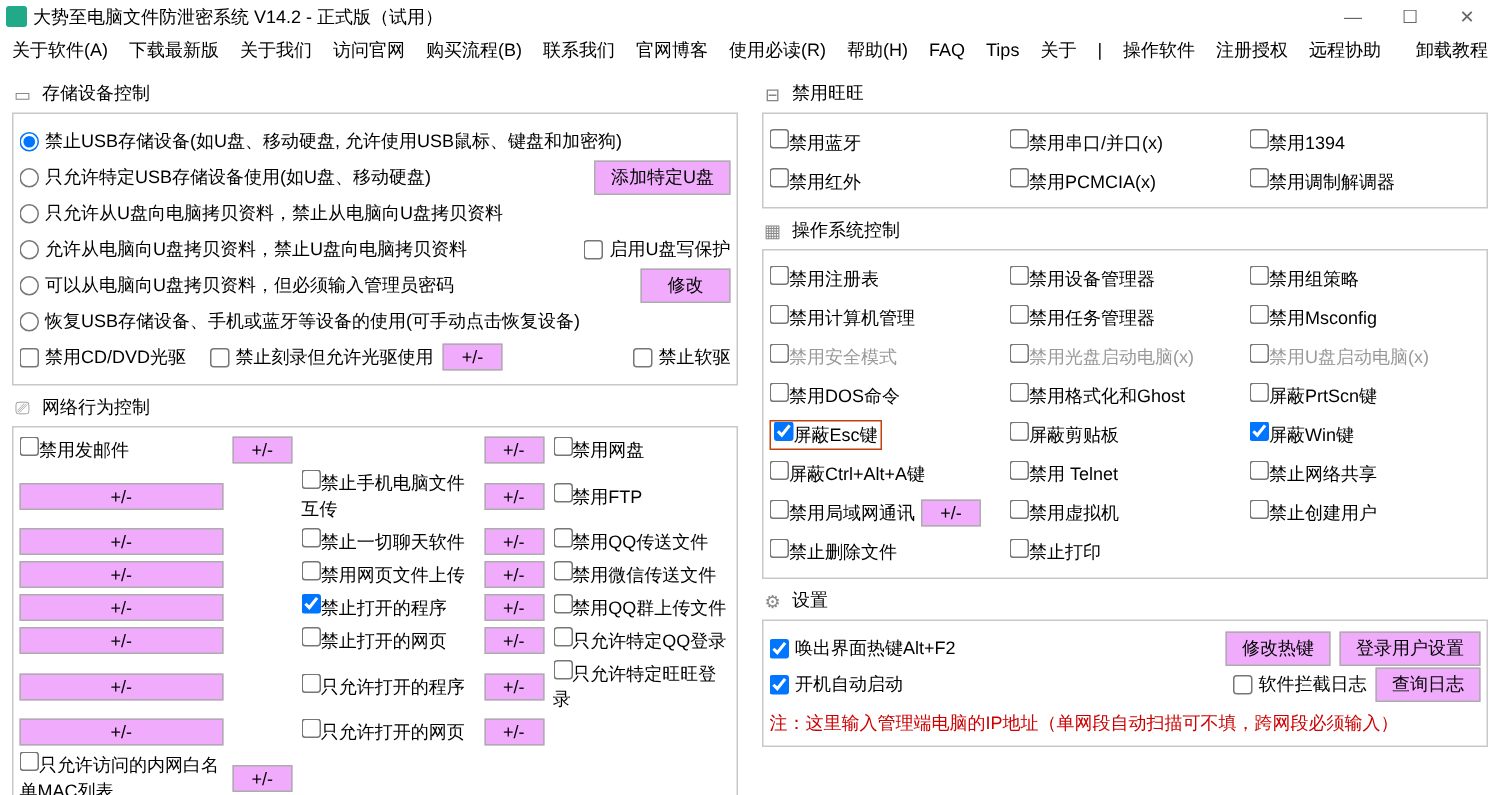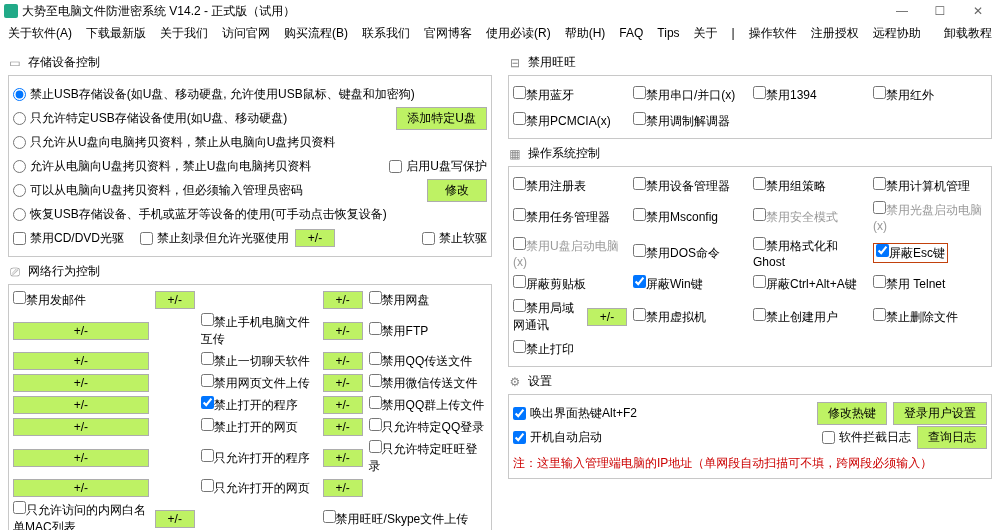--- a/index.html
+++ b/index.html
@@ -13,23 +13,23 @@
 .menubar span { cursor: default; }
 .menu-right { margin-left: auto; }
 .content { display: flex; padding: 4px 8px; gap: 16px; }
 .col { flex: 1; }
 .section-hdr { display: flex; align-items: center; gap: 6px; font-size: 12px; margin: 6px 0 4px; }
 .hdr-icon { width: 14px; height: 12px; display: inline-flex; align-items: center; justify-content: center; color: #888; }
 .panel-box { border: 1px solid #c8c8c8; padding: 6px 4px; }
 .row { display: flex; align-items: center; min-height: 24px; gap: 6px; }
 .row label { display: flex; align-items: center; gap: 4px; cursor: default; }
 input[type=radio], input[type=checkbox] { margin: 0; }
-.btn { background: #bef264; border: 1px solid #adadad; padding: 2px 10px; font-size: 12px; min-width: 60px; text-align: center; cursor: default; }
+.btn { background: #f0abfc; border: 1px solid #adadad; padding: 2px 10px; font-size: 12px; min-width: 60px; text-align: center; cursor: default; }
 .btn.sm { min-width: 40px; padding: 1px 8px; }
-.grid3 { display: grid; grid-template-columns: 1fr 1fr 1fr 1fr; column-gap: 6px; row-gap: 4px; }
+.grid3 { display: grid; grid-template-columns: 1fr 1fr 1fr; column-gap: 6px; row-gap: 4px; }
 .grid3 .cell { display: flex; align-items: center; gap: 4px; min-height: 22px; }
 .net-grid { display: grid; grid-template-columns: auto auto auto auto auto; row-gap: 4px; column-gap: 6px; align-items: center; }
 .gray { color: #999; }
 .highlight-box { border: 1px solid #c2410c; padding: 0 2px; display: inline-flex; align-items: center; }
 .note { color: #c00; font-size: 12px; margin-top: 6px; }
 .sp { flex: 1; }
 .spacer4 { width: 4px; }
 .col-right .grid3 { margin-top: 2px; }
 </style>
 </head>
@@ -178,21 +178,20 @@
           <label><input type="checkbox" style=""><span>只允许打开的程序</span></label>
           <button class="btn sm">+/-</button>
           <label><input type="checkbox" style=""><span>只允许特定旺旺登录</span></label>
           <button class="btn sm">+/-</button>
           <span style="width: 20px;"></span>
           <label><input type="checkbox" style=""><span>只允许打开的网页</span></label>
           <button class="btn sm">+/-</button>
           <label style="grid-column: 1 / span 1;"><input type="checkbox" style=""><span>只允许访问的内网白名单MAC列表</span></label>
           <button class="btn sm">+/-</button>
           <span></span>
-          <label style="grid-column: 4 / span 2;"><input type="checkbox" style=""><span>禁用旺旺/Skype文件上传</span></label>
         </div>
     </div>
   </div>
 
   <div class="col col-right">
     <div class="section-hdr">
       <span class="hdr-icon">⊟</span>
       <span>禁用旺旺</span>
     </div>
     <div class="panel-box">
@@ -249,39 +248,45 @@
             <label><input type="checkbox" style=""><span class="gray">禁用光盘启动电脑(x)</span></label>
           </div>
           <div class="cell">
             <label><input type="checkbox" style=""><span class="gray">禁用U盘启动电脑(x)</span></label>
           </div>
           <div class="cell">
             <label><input type="checkbox" style=""><span>禁用DOS命令</span></label>
           </div>
           <div class="cell">
             <label><input type="checkbox" style=""><span>禁用格式化和Ghost</span></label>
+          </div>
+          <div class="cell">
+            <label><input type="checkbox" style=""><span>屏蔽PrtScn键</span></label>
           </div>
           <div class="cell">
             <span class="highlight-box">
               <label><input type="checkbox" checked="" style=""><span>屏蔽Esc键</span></label>
             </span>
           </div>
           <div class="cell">
             <label><input type="checkbox" style=""><span>屏蔽剪贴板</span></label>
           </div>
           <div class="cell">
             <label><input type="checkbox" checked="" style=""><span>屏蔽Win键</span></label>
           </div>
           <div class="cell">
             <label><input type="checkbox" style=""><span>屏蔽Ctrl+Alt+A键</span></label>
           </div>
           <div class="cell">
             <label><input type="checkbox" style=""><span>禁用 Telnet</span></label>
           </div>
           <div class="cell">
+            <label><input type="checkbox" style=""><span>禁止网络共享</span></label>
+          </div>
+          <div class="cell">
             <label><input type="checkbox" style=""><span>禁用局域网通讯</span></label>
             <button class="btn sm">+/-</button>
           </div>
           <div class="cell">
             <label><input type="checkbox" style=""><span>禁用虚拟机</span></label>
           </div>
           <div class="cell">
             <label><input type="checkbox" style=""><span>禁止创建用户</span></label>
           </div>
           <div class="cell">

